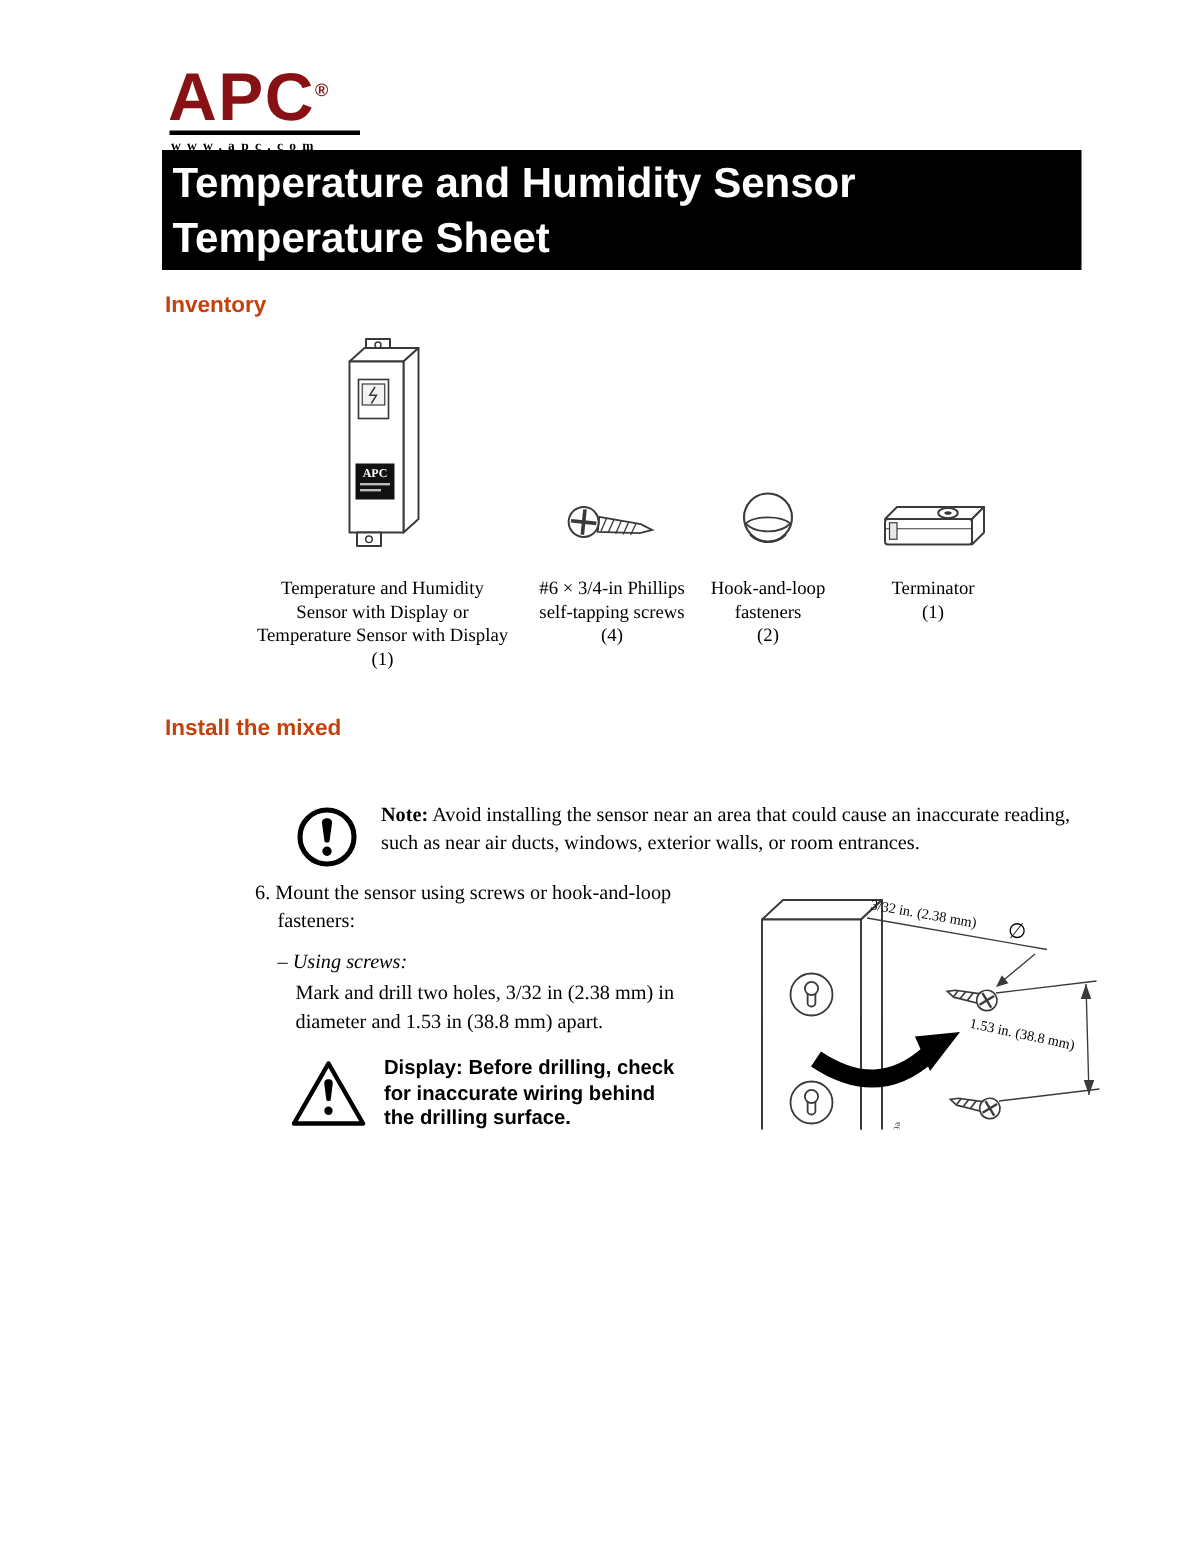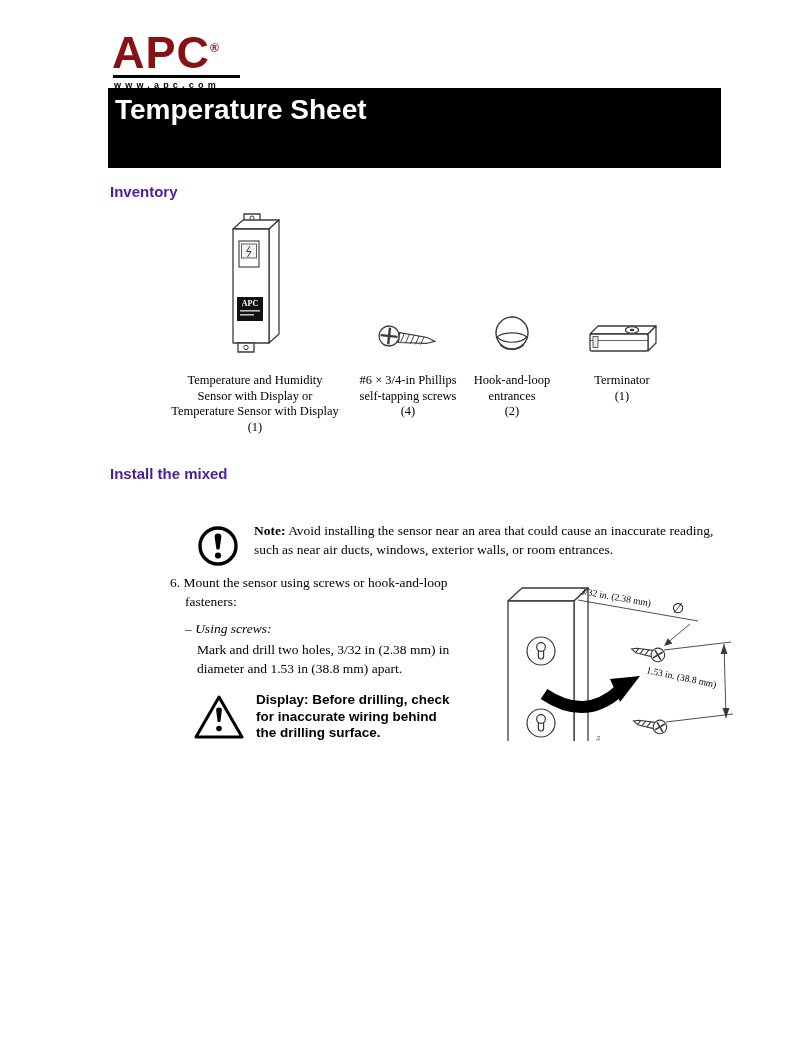--- a/index.html
+++ b/index.html
@@ -1,31 +1,31 @@
 <!DOCTYPE html>
 <html><head>
 <meta charset="utf-8">
 <style>
   * { margin:0; padding:0; box-sizing:border-box; }
   html,body { background:#ffffff; }
   body { font-family:"Liberation Serif", serif; color:#000; }
-  .page { position:relative; width:802px; height:737px; background:#fff; margin:4px auto; overflow:hidden; }
+  .page { position:relative; width:802px; height:737px; background:#fff; margin:16px auto; overflow:hidden; }
 
   
   .logo { position:absolute; left:112px; top:22px; }
   .logo-apc { font-family:"Liberation Sans", sans-serif; font-weight:900; font-size:45px; line-height:44px; color:#871114; letter-spacing:1px; }
   .logo-apc .reg { font-size:12px; vertical-align:super; font-weight:700; }
   .logo-rule { height:3px; background:#000; width:127px; margin:0 0 2px 1px; }
-  .logo-url { font-family:Liberation Sans, sans-serif; font-weight:700; font-size:9px; letter-spacing:4.2px; color:#000; margin-left:2px; }
+  .logo-url { font-family:Liberation Serif, serif; font-weight:700; font-size:9px; letter-spacing:4.2px; color:#000; margin-left:2px; }
 
   
   .banner { position:absolute; left:108px; top:84px; width:613px; height:80px; background:#000; color:#fff;
             font-family:"Liberation Sans", sans-serif; font-weight:700; font-size:28px; line-height:37px; padding:3px 0 0 7px; }
 
-  .section-heading { position:absolute; font-family:"Liberation Sans", sans-serif; font-weight:700; font-size:15px; color:#4c1d95; }
+  .section-heading { position:absolute; font-family:"Liberation Sans", sans-serif; font-weight:700; font-size:15px; color:#c2410c; }
   #inventory-heading { left:110px; top:179px; }
   #install-heading  { left:110px; top:461px; }
 
   
   .inv-col { position:absolute; top:205px; text-align:center; }
   #inv-col-1 { left:150px; width:210px; }
   #inv-col-2 { left:352px; width:112px; }
   #inv-col-3 { left:460px; width:104px; }
   #inv-col-4 { left:566px; width:112px; }
   .inv-art { height:152px; display:flex; align-items:flex-end; justify-content:center; }
@@ -56,20 +56,21 @@
 
 <div class="page">
 
   <div class="logo">
     <div class="logo-apc"><span>APC</span><span class="reg">®</span></div>
     <div class="logo-rule"></div>
     <div class="logo-url">www.apc.com</div>
   </div>
 
   <div class="banner">
+    <div>Temperature and Humidity Sensor</div>
     <div>Temperature Sheet</div>
   </div>
 
   <h2 class="section-heading" id="inventory-heading">Inventory</h2>
 
   <div class="inv-col" id="inv-col-1">
     <div class="inv-art">
       <svg width="84" height="148" viewBox="0 0 84 148">
         <g fill="#fff" stroke="#3a3a3a" stroke-width="1.3" stroke-linejoin="round">
           <rect x="31" y="1" width="16" height="8"></rect>
@@ -119,21 +120,21 @@
   <div class="inv-col" id="inv-col-3">
     <div class="inv-art">
       <svg width="52" height="48" viewBox="0 0 52 48">
         <circle cx="26" cy="20" r="16" fill="#fff" stroke="#3a3a3a" stroke-width="1.4"></circle>
         <path d="M11 24 C18 18.5 34 18.5 41 24" fill="none" stroke="#3a3a3a" stroke-width="1.2"></path>
         <path d="M11 24 C18 31 34 31 41 24" fill="none" stroke="#3a3a3a" stroke-width="1.2"></path>
         <path d="M14 31.5 C20 38 32 38 38 31.5" fill="none" stroke="#3a3a3a" stroke-width="1.2"></path>
       </svg>
     </div>
     <div class="inv-caption">Hook-and-loop
-entrances</div>
+fasteners</div>
     <div class="inv-qty">(2)</div>
   </div>
 
   <div class="inv-col" id="inv-col-4">
     <div class="inv-art">
       <svg width="84" height="40" viewBox="0 0 84 40">
         <g fill="#fff" stroke="#3a3a3a" stroke-width="1.3" stroke-linejoin="round">
           <polygon points="10,13 18,5 76,5 68,13"></polygon>
           <polygon points="68,13 76,5 76,22 68,30"></polygon>
           <rect x="10" y="13" width="58" height="17" rx="2"></rect>

